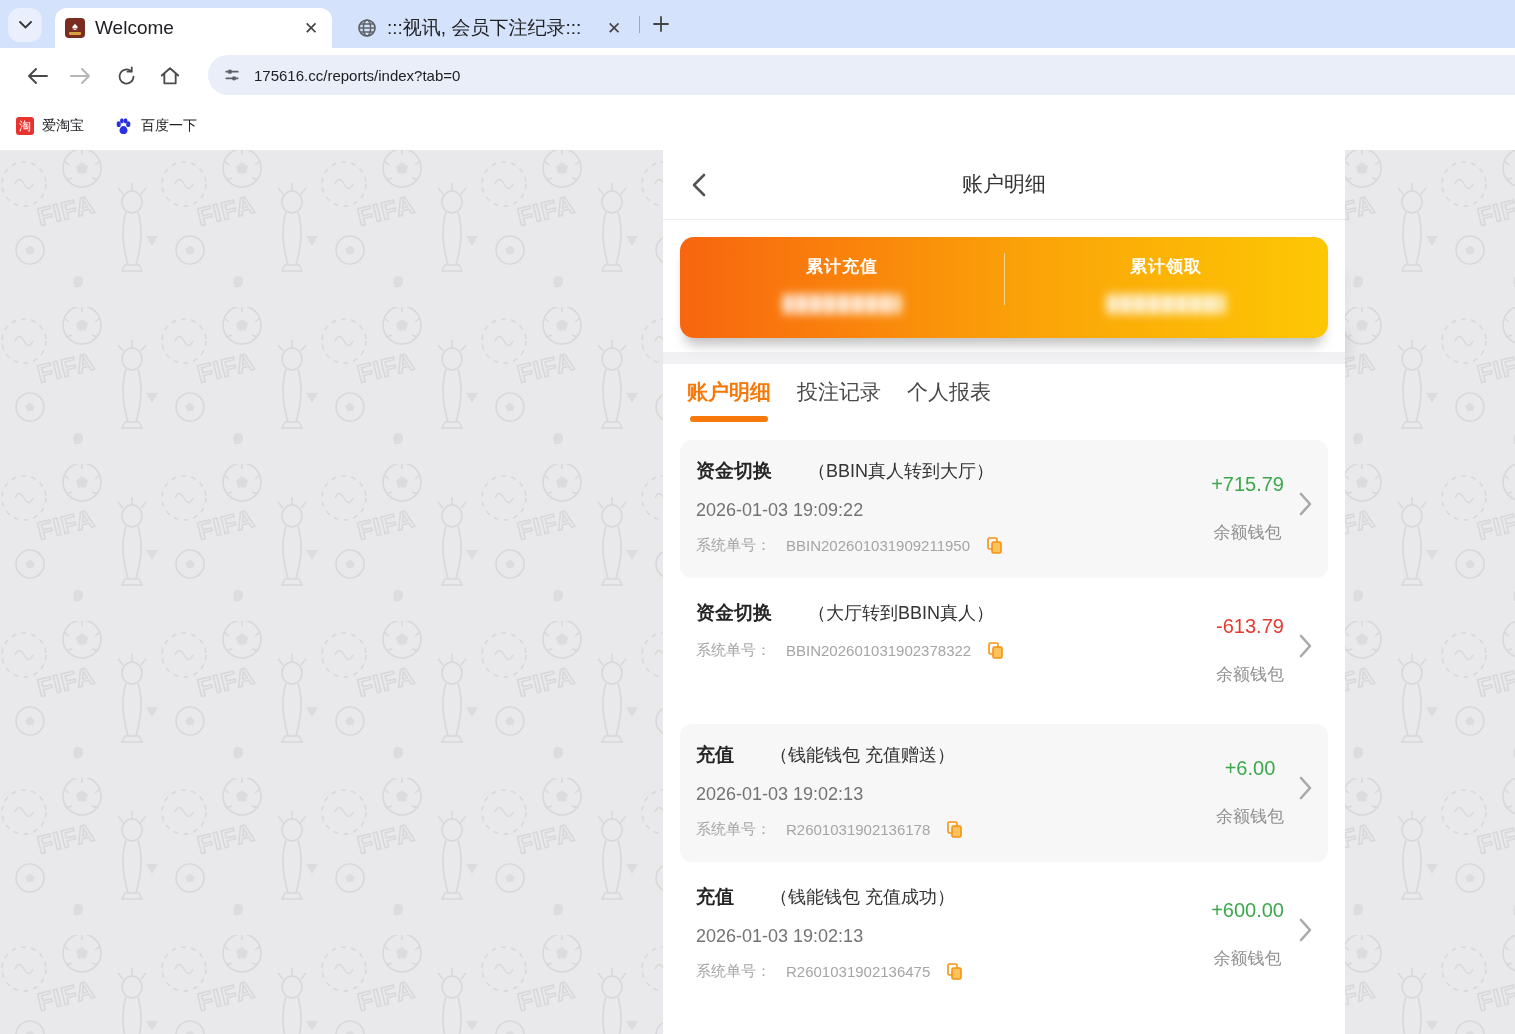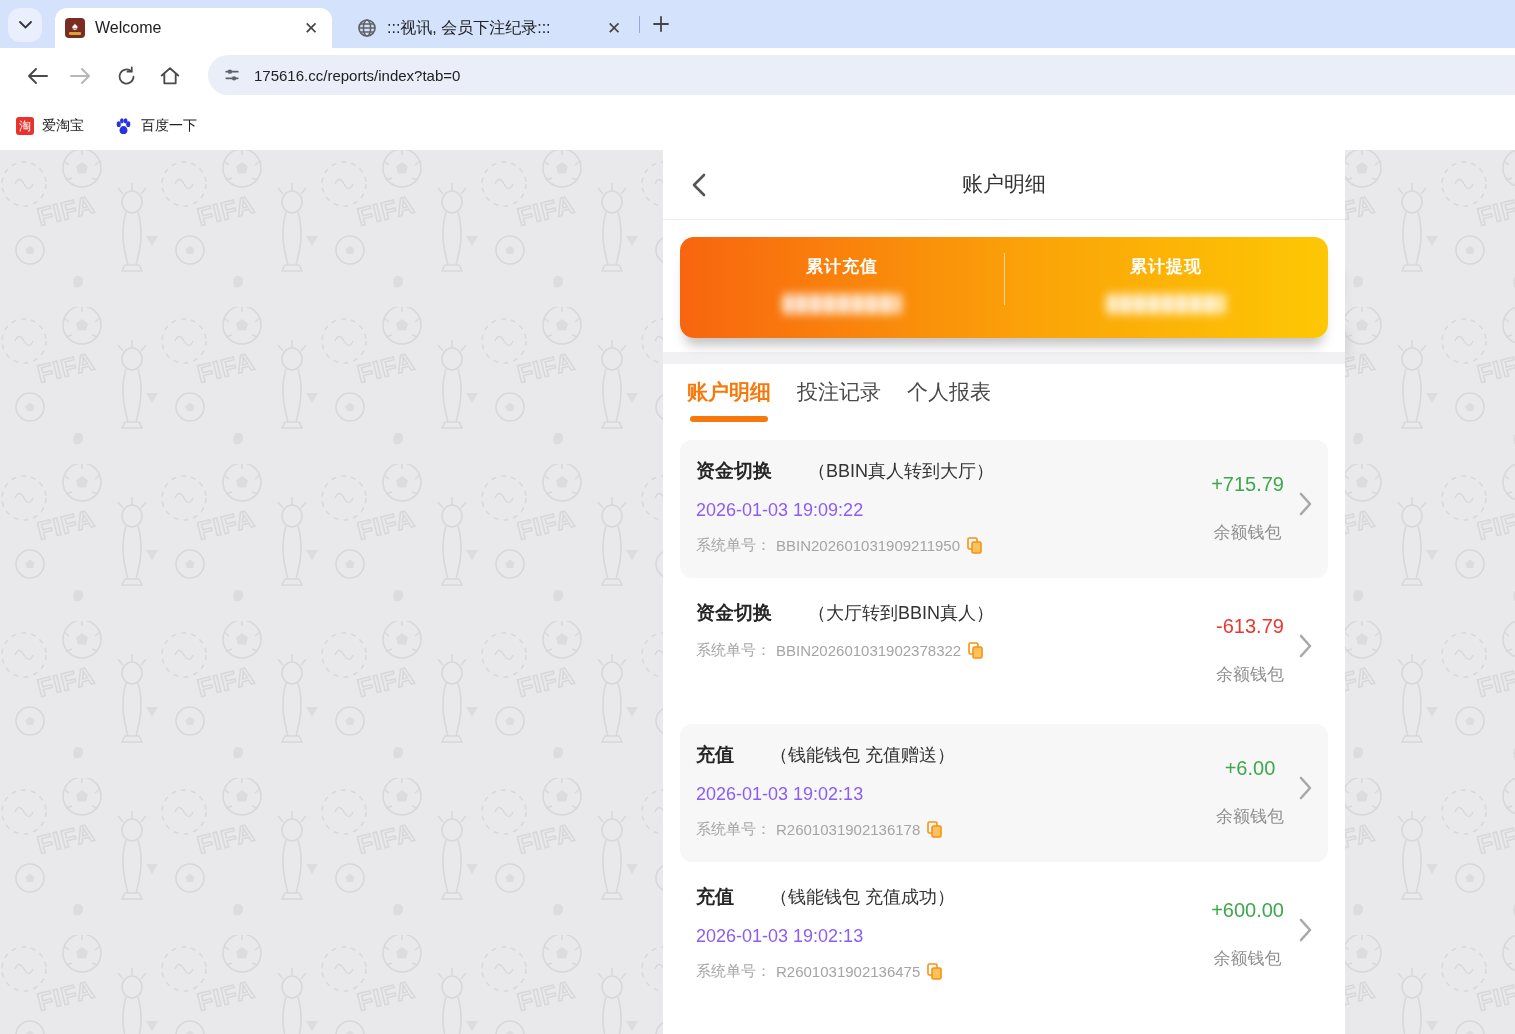--- a/index.html
+++ b/index.html
@@ -10,21 +10,21 @@
   .tabstrip { position:absolute; top:0; left:0; right:0; height:48px; background:#d5e2fb; }
   .tab-search-btn { position:absolute; left:8px; top:8px; width:34px; height:34px;
     border-radius:12px; background:#e9effd; display:flex; align-items:center; justify-content:center; cursor:pointer; }
   .tab { position:absolute; top:8px; height:40px; display:flex; align-items:center; padding:0 10px; }
   .tab-active { left:55px; width:277px; background:#fff; border-radius:12px 12px 0 0; }
   .tab-inactive { left:347px; width:288px; color:#3c4043; }
   .favicon { width:20px; height:20px; flex:0 0 20px; }
   .casino-fav { width:20px; height:20px; border-radius:4px; background:#7b2c20; color:#fff;
     font-size:11px; display:flex; flex-direction:column; align-items:center; justify-content:center; line-height:10px; }
   .casino-fav .bar { width:12px; height:3px; background:#d8a23c; border-radius:1px; margin-top:1px; }
-  .tab-title { font-size:16px; color:#202124; margin-left:10px; flex:1;
+  .tab-title { font-size:19px; color:#202124; margin-left:10px; flex:1;
     white-space:nowrap; overflow:hidden; }
   .tab-close { font-size:17px; color:#444; width:22px; height:22px; border-radius:50%;
     display:flex; align-items:center; justify-content:center; cursor:pointer; flex:0 0 22px; }
   .tab-divider { position:absolute; left:639px; top:16px; width:1px; height:17px; background:#94aacd; }
   .new-tab-btn { position:absolute; left:648px; top:11px; width:26px; height:26px;
     display:flex; align-items:center; justify-content:center; cursor:pointer; }
 
   .toolbar { position:absolute; top:48px; left:8px; right:0; height:54px; background:#fff; }
   .nav-btn { position:absolute; top:15px; width:26px; height:26px; display:flex;
     align-items:center; justify-content:center; cursor:pointer; }
@@ -76,22 +76,22 @@
     font-size:16px; color:#8c8c8c; cursor:pointer; }
   .pill-1 { width:104px; } .pill-2 { width:120px; } .pill-3 { width:120px; }
 
   .list { padding:18px 17px 0; }
   .row-card { height:138px; border-radius:12px; margin-bottom:4px; position:relative;
     padding:18px 150px 0 16px; cursor:pointer; }
   .row-card.alt { background:#f7f7f8; }
   .row-titleline { display:flex; align-items:baseline;gap:28px; }
   .row-type { font-size:19px; font-weight:bold; color:#262626; }
   .row-sub { font-size:18px; color:#333; margin-left:8px; }
-  .row-date { margin-top:16px; font-size:18px; color:#8b5cf6; }
-  .row-order { margin-top:15px; font-size:15px; color:#a5a5a5; display:flex; align-items:center; gap:7px; }
+  .row-date { margin-top:16px; font-size:18px; color:#737373; }
+  .row-order { margin-top:15px; font-size:15px; color:#a5a5a5; display:flex; align-items:center; gap:17px; }
   .row-right { position:absolute; right:44px; top:0; padding-top:33px; text-align:center; }
   .row-amount { font-size:20px; }
   .row-amount.pos { color:#3da84b; } .row-amount.neg { color:#e8392f; }
   .row-wallet { margin-top:25px; font-size:17px; color:#8f8f8f; }
   .row-chevron { position:absolute; right:16px; top:52px; }
 </style>
 </head>
 <body>
 
 <div class="tabstrip">
@@ -214,21 +214,21 @@
       <div class="p-title">账户明细</div>
     </div>
 
     <div class="summary-wrap">
       <div class="summary-card">
         <div class="sum-col">
           <div class="sum-label">累计充值</div>
           <div class="masked-value"></div>
         </div>
         <div class="sum-col">
-          <div class="sum-label">累计提现</div>
+          <div class="sum-label">累计领取</div>
           <div class="masked-value"></div>
         </div>
       </div>
     </div>
 
     <div class="gray-band"></div>
 
     <div class="tabs-row">
       <div class="ptab active">账户明细</div>
       <div class="ptab">投注记录</div>

